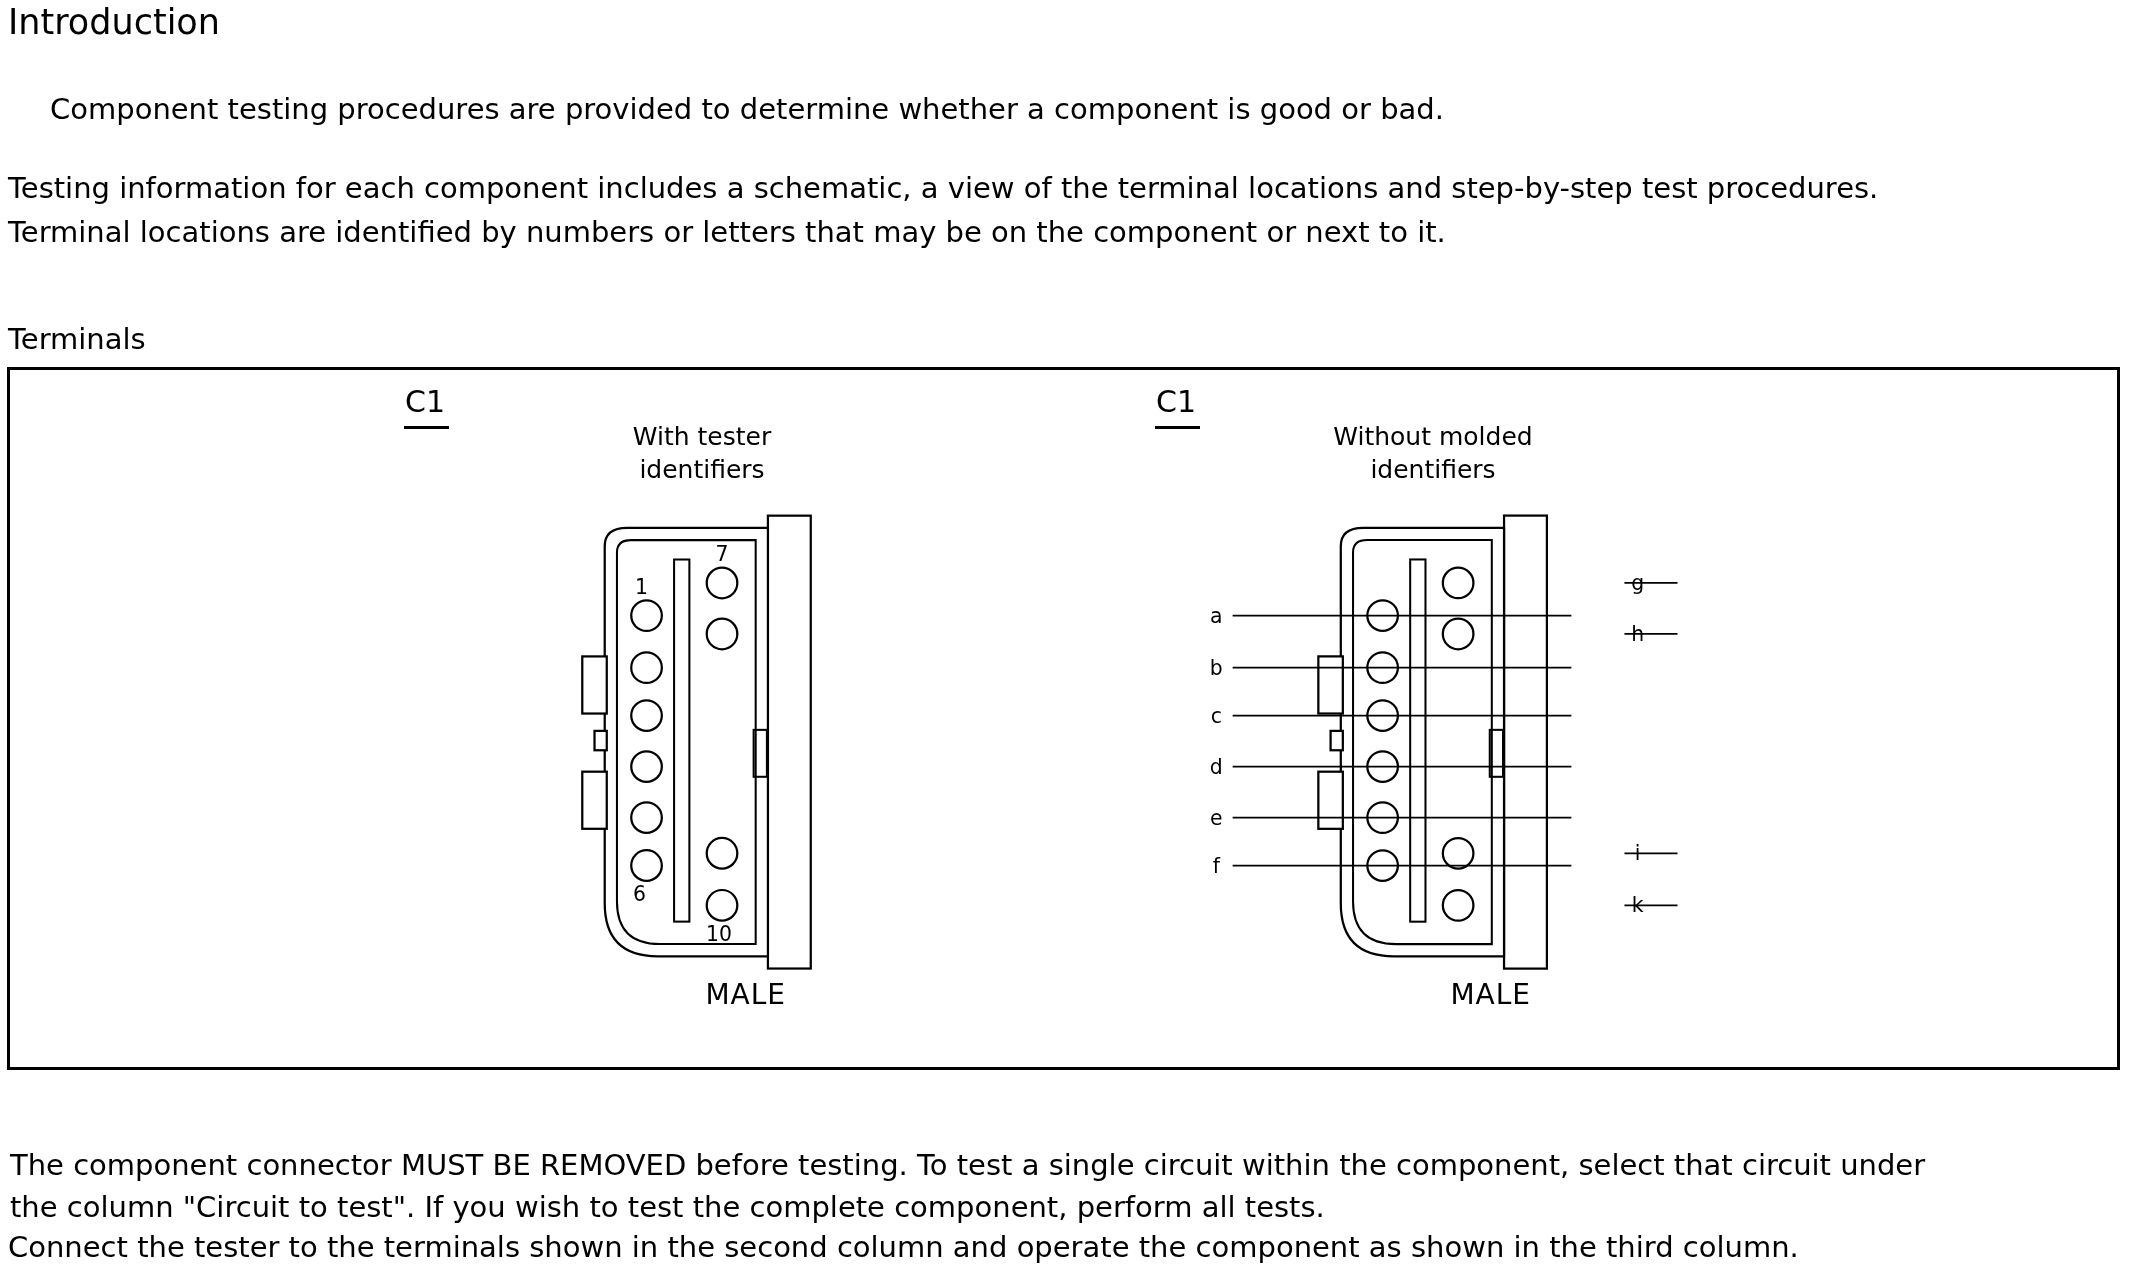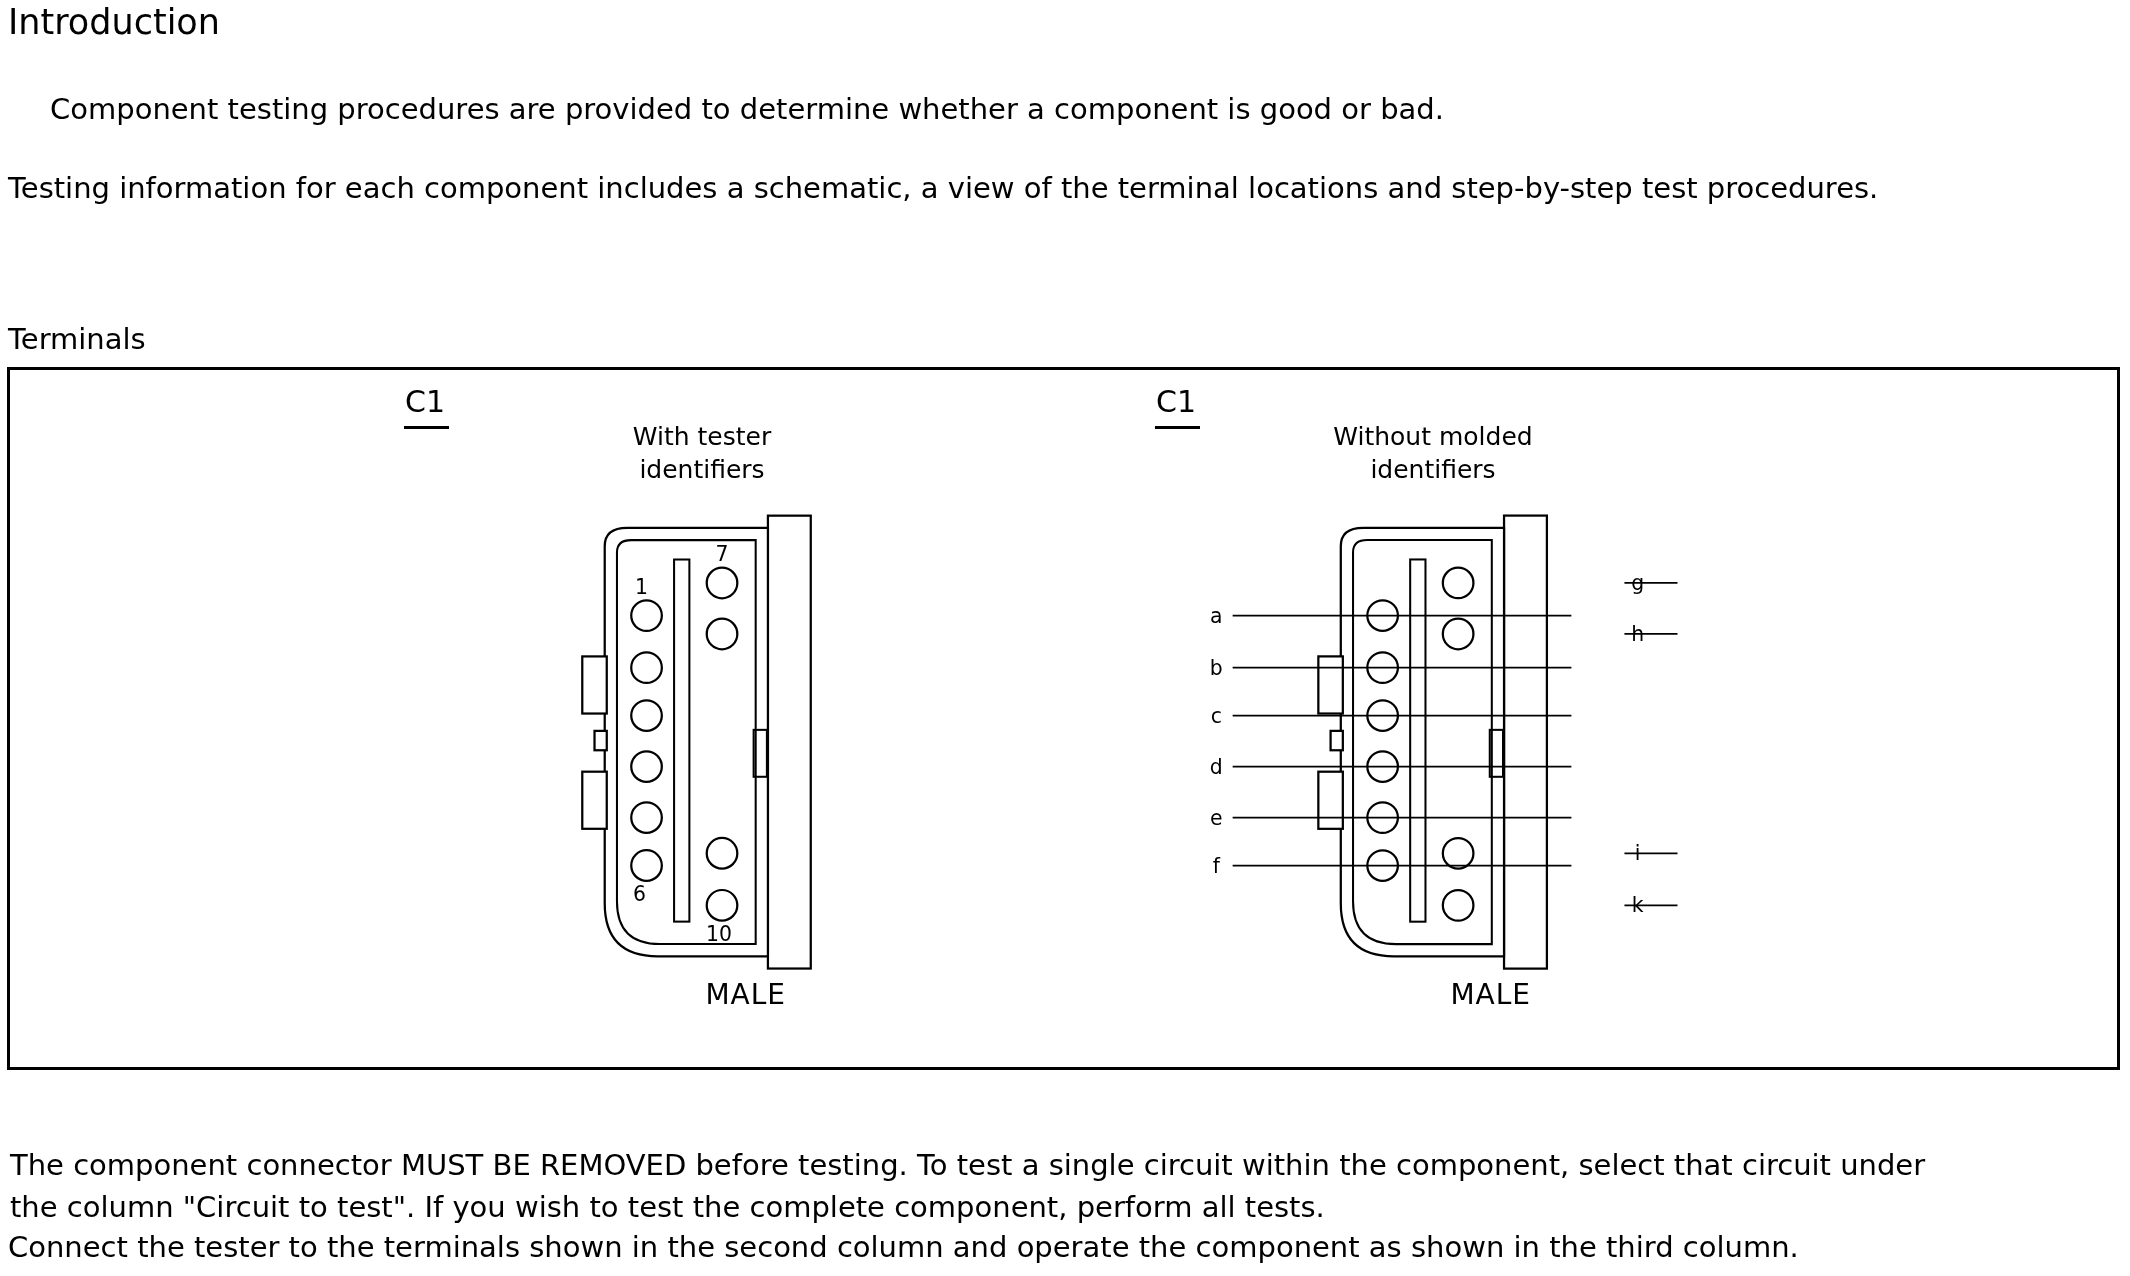--- a/index.html
+++ b/index.html
@@ -49,20 +49,21 @@
 </style>
 </head>
 <body>
 
 <div id="title" class="abs">Introduction</div>
 
 <div id="para1" class="abs body-text">Component testing procedures are provided to determine whether a component is good or bad.</div>
 
 <div id="para2" class="abs body-text">
   <div>Testing information for each component includes a schematic, a view of the terminal locations and step-by-step test procedures.</div>
+  <div>Terminal locations are identified by numbers or letters that may be on the component or next to it.</div>
 </div>
 
 <div id="terminals-heading" class="abs">Terminals</div>
 
 <div id="diagram-box" class="abs">
 
   <span id="c1-left" class="abs c1-label">C1</span>
   <div id="caption-left" class="abs caption">
     <div>With tester</div>
     <div>identifiers</div>

